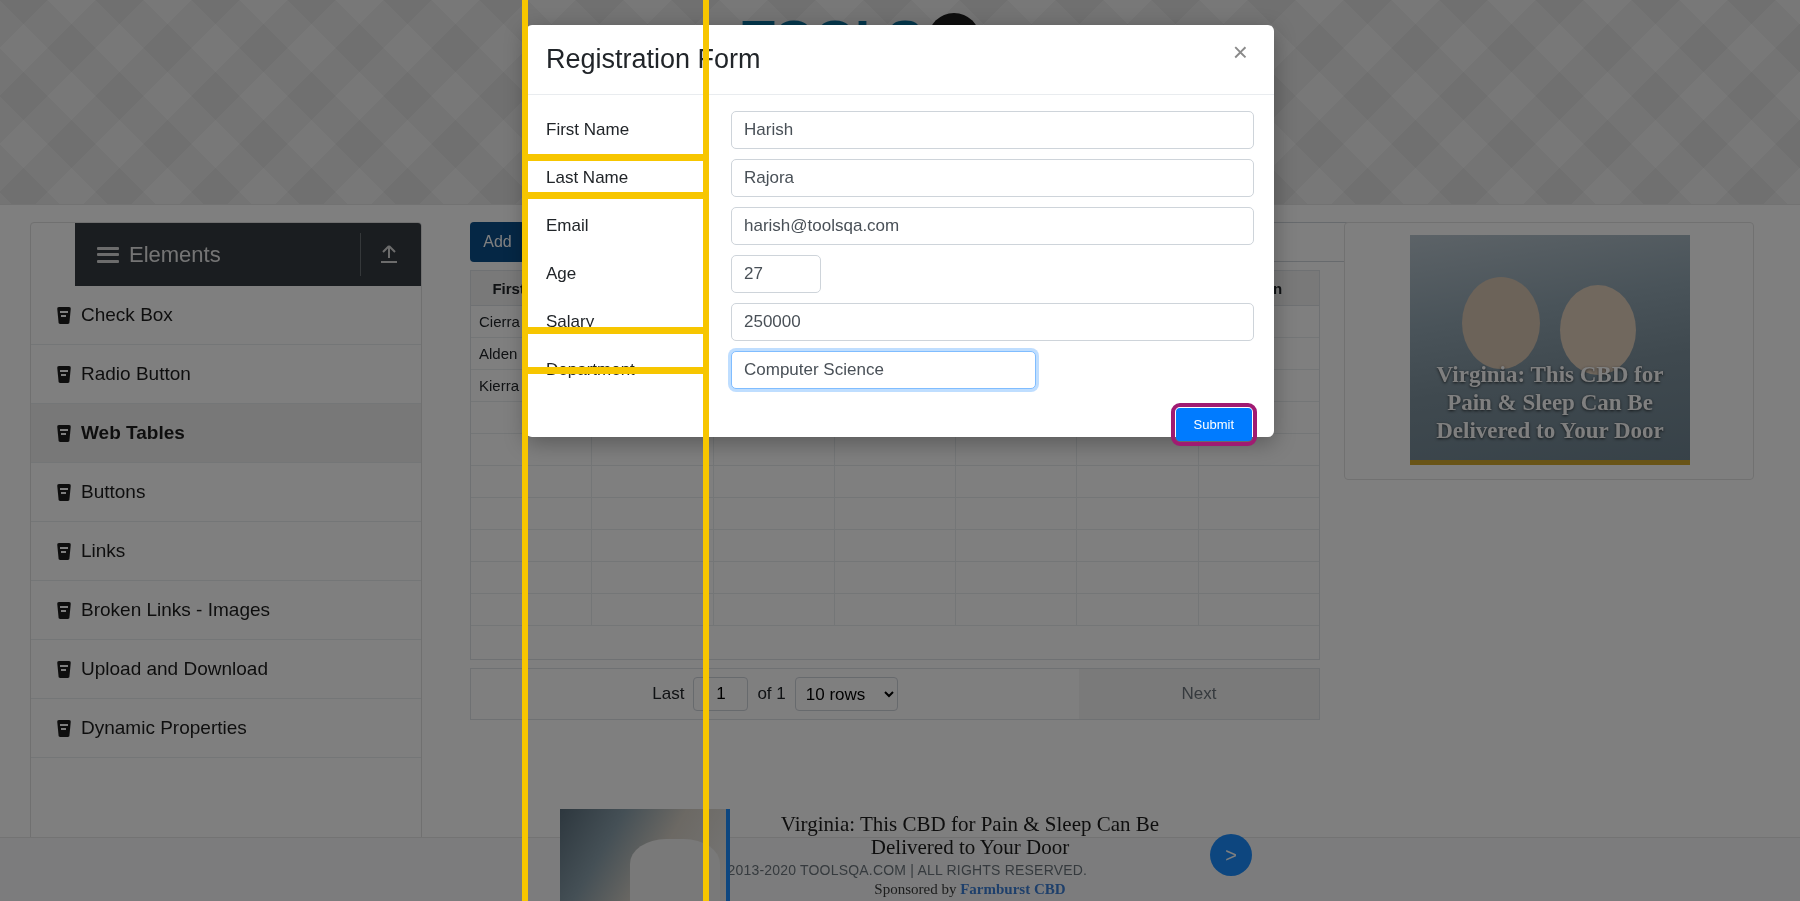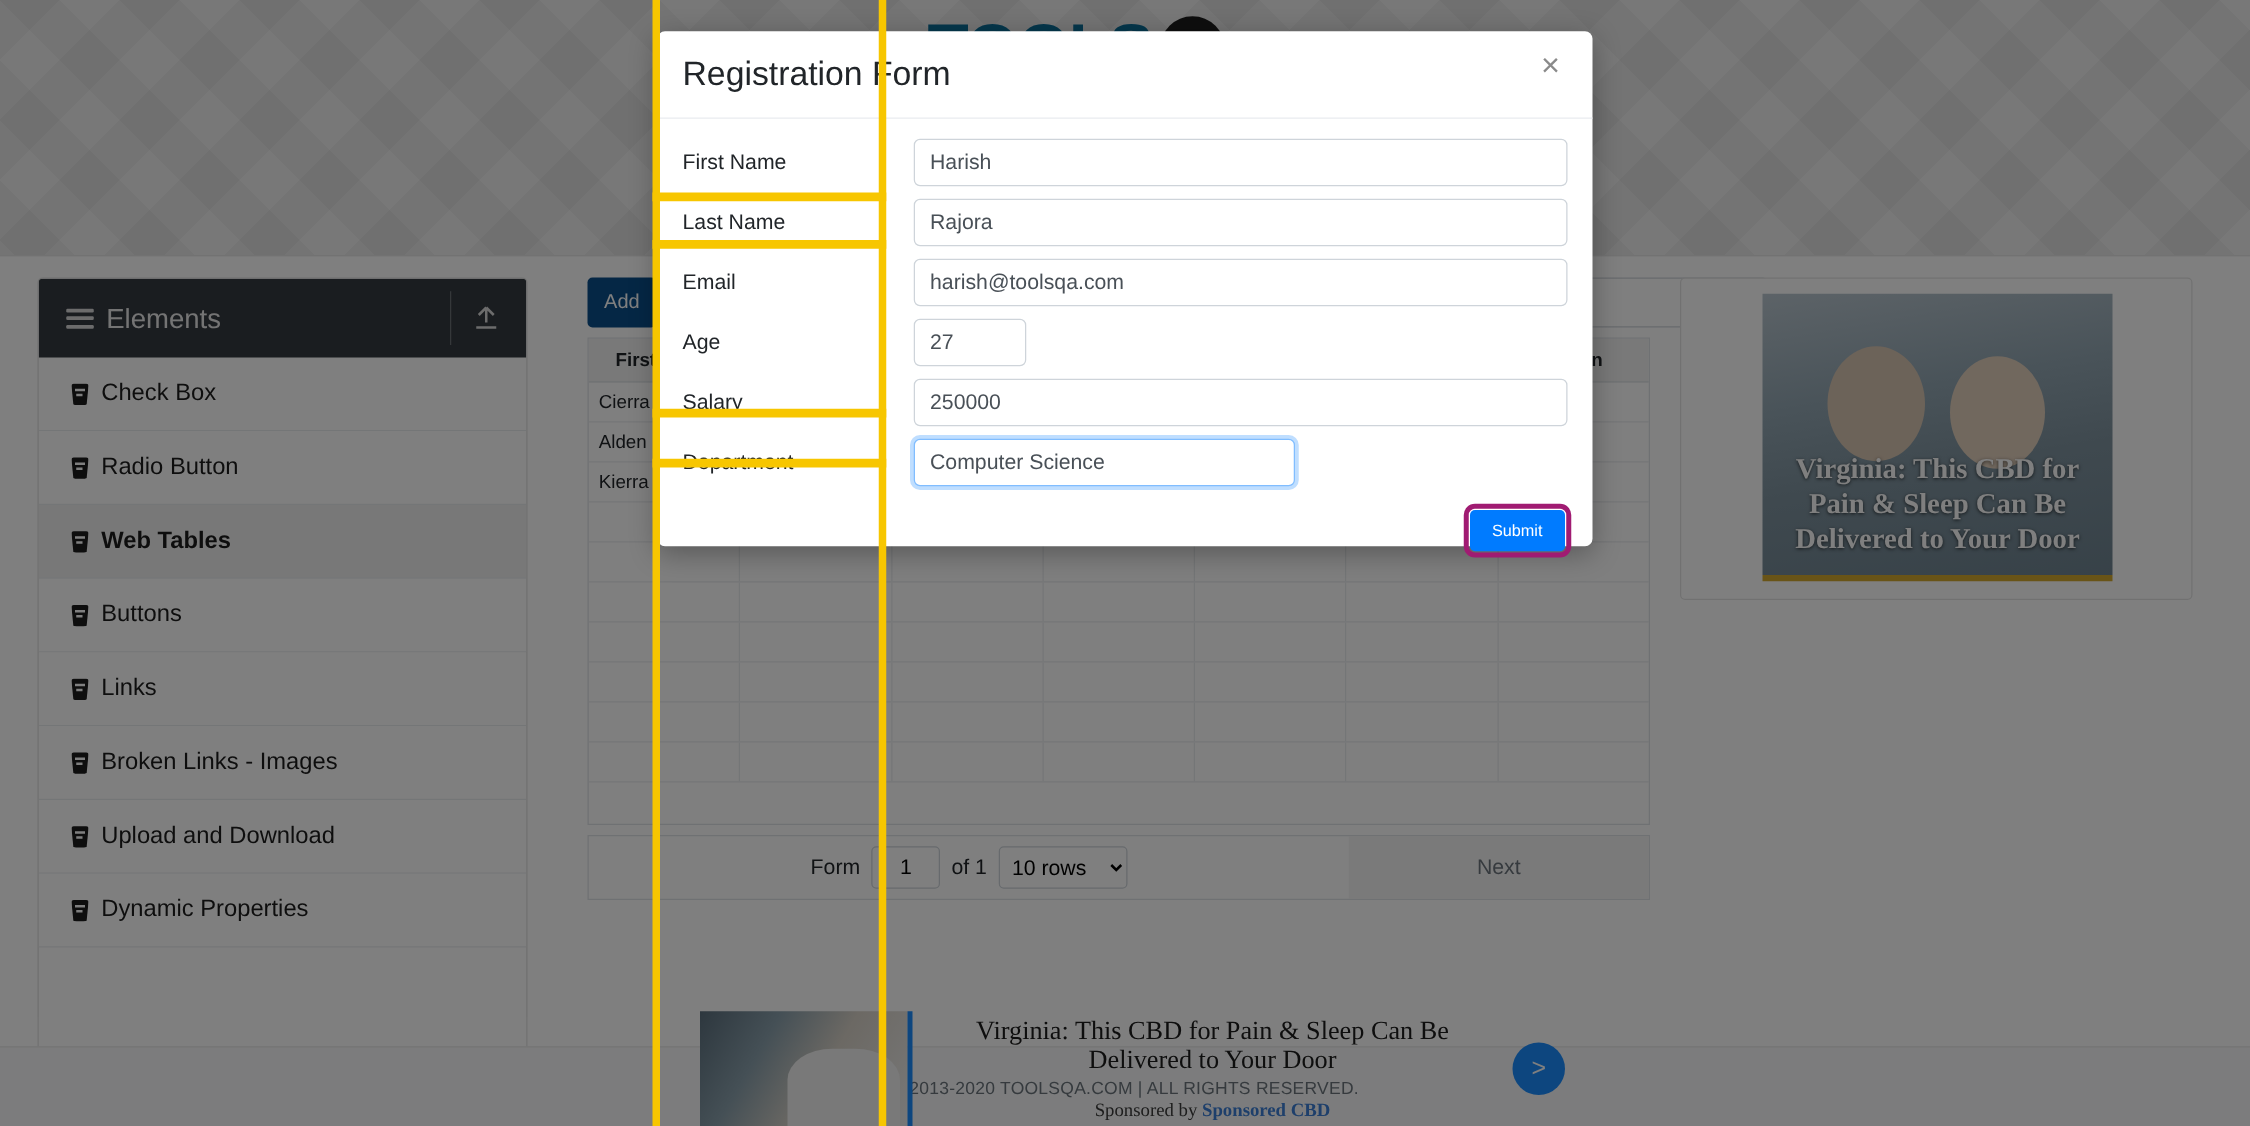--- a/index.html
+++ b/index.html
@@ -36,21 +36,21 @@
   }
   .logo-dot { width:16px; height:16px; border-radius:50%; background:#1c1c1c; align-self:flex-start; margin-top:34px; }
 
   
   #sidebar {
     position:absolute; left:30px; top:222px; width:392px; height:624px;
     background:#fff; border:1px solid #e0e0e0; border-radius:4px; overflow:hidden;
   }
   .group-header {
     height:63px; background:#343a40; color:#e9e9e9;
-    display:flex; align-items:center; padding:0 22px; position:relative;
+    display:flex; align-items:center; padding:0 22px; position:relative;margin-left:44px;
   }
   .hamburger { width:22px; height:16px; display:flex; flex-direction:column; justify-content:space-between; margin-right:10px; }
   .hamburger i { display:block; height:3px; background:#d8d8d8; border-radius:1px; }
   .group-title { font-size:22px; font-weight:400; }
   .group-header .divider { position:absolute; right:60px; top:10px; bottom:10px; width:1px; background:#6b7075; }
   .upload-icon { position:absolute; right:20px; top:50%; transform:translateY(-50%); width:24px; height:22px; }
 
   .side-item {
     height:59px; display:flex; align-items:center; padding-left:26px;
     border-bottom:1px solid #e9ecef; font-size:19px; color:#1d1d1d;
@@ -390,21 +390,21 @@
             <div></div>
             <div></div>
             <div></div>
           </div>
         </div>
     </div>
   </div>
 
   <div id="pager">
     <div class="pg-mid">
-      <span>Form</span>
+      <span>Last</span>
       <input id="pg-input" value="1" style="">
       <span>of 1</span>
       <select id="rows-select"><option>5 rows</option><option selected="">10 rows</option><option>20 rows</option><option>25 rows</option><option>50 rows</option><option>100 rows</option></select>
     </div>
     <div class="pg-next">Next</div>
   </div>
 
   <div id="right-ad">
     <div id="right-ad-img">
       <span class="ad-face" style="left:52px;top:42px;width:78px;height:92px;background:#d9c6b2;"></span>
@@ -415,21 +415,21 @@
 
   <div id="footer">
     <div id="copyright">© 2013-2020 TOOLSQA.COM | ALL RIGHTS RESERVED.</div>
   </div>
 
   <div id="bottom-ad">
     <div id="bottom-ad-img"></div>
     <div id="bottom-ad-text">
       <div>Virginia: This CBD for Pain &amp; Sleep Can Be Delivered to Your Door</div>
       <div id="bottom-ad-sponsor">
-        <span>Sponsored by </span><b>Sponsored CBD</b>
+        <span>Sponsored by </span><b>Farmburst CBD</b>
       </div>
     </div>
     <div id="bottom-ad-next">&gt;</div>
   </div>
 </div>
 
 <div id="backdrop"></div>
 
 <div id="modal">
   <div id="modal-header">

